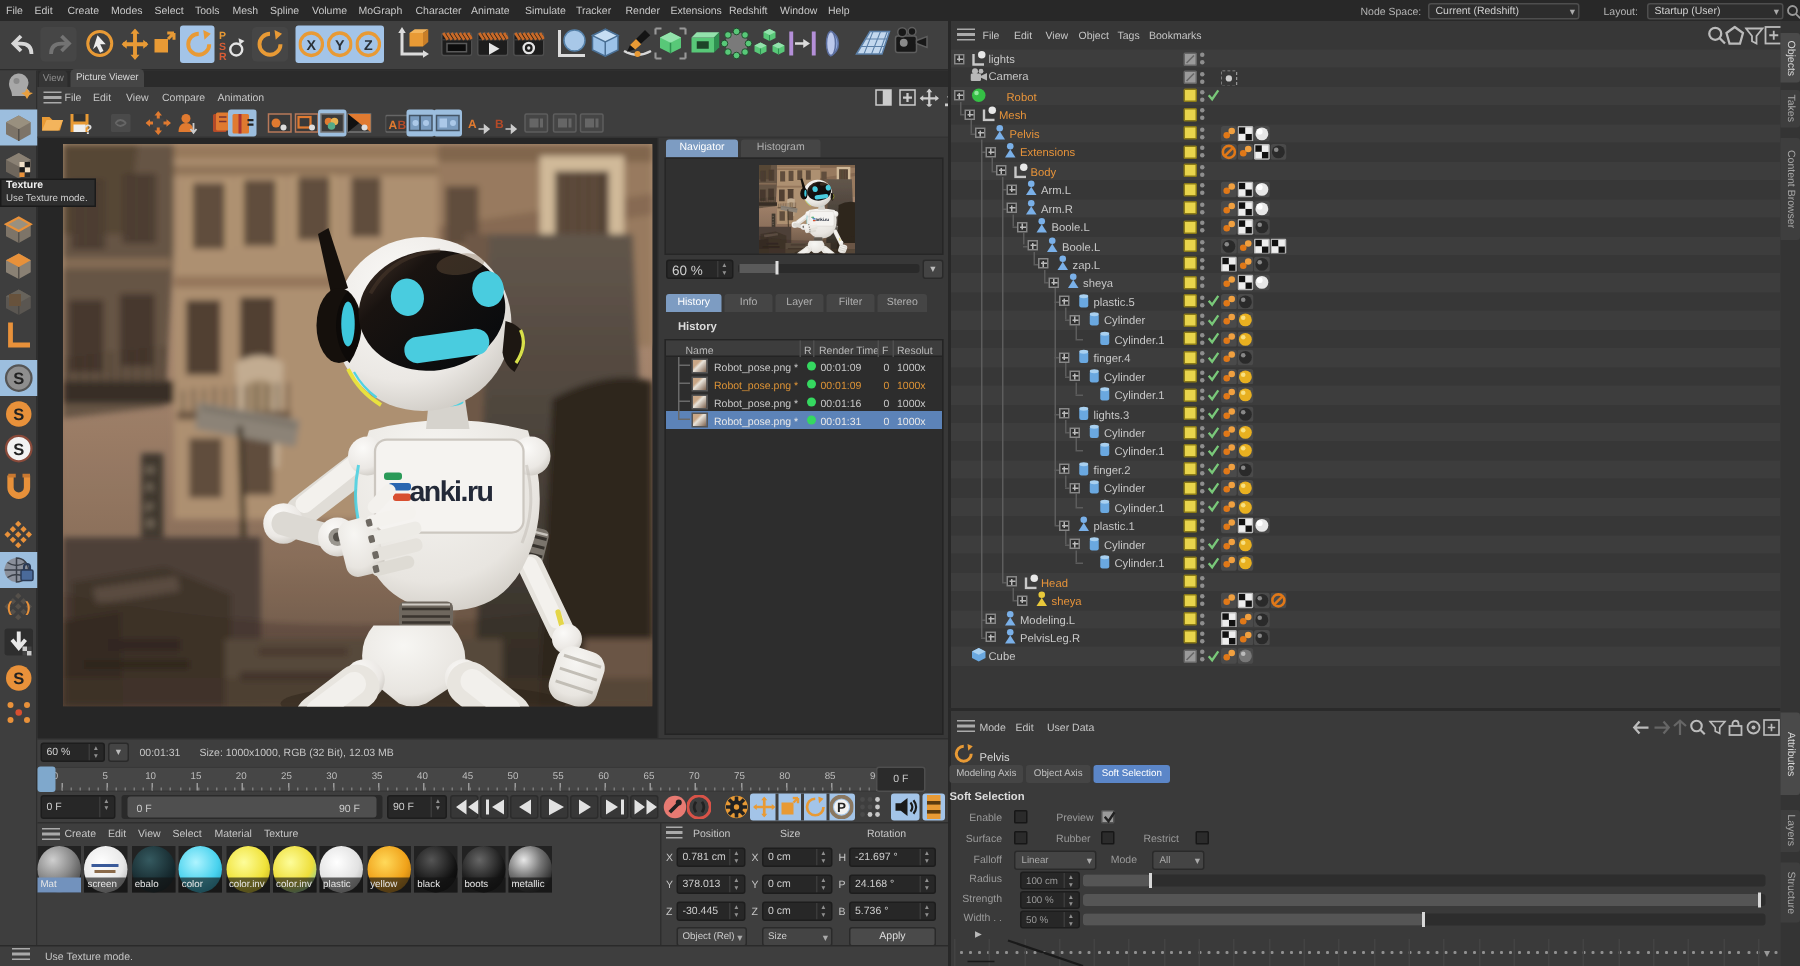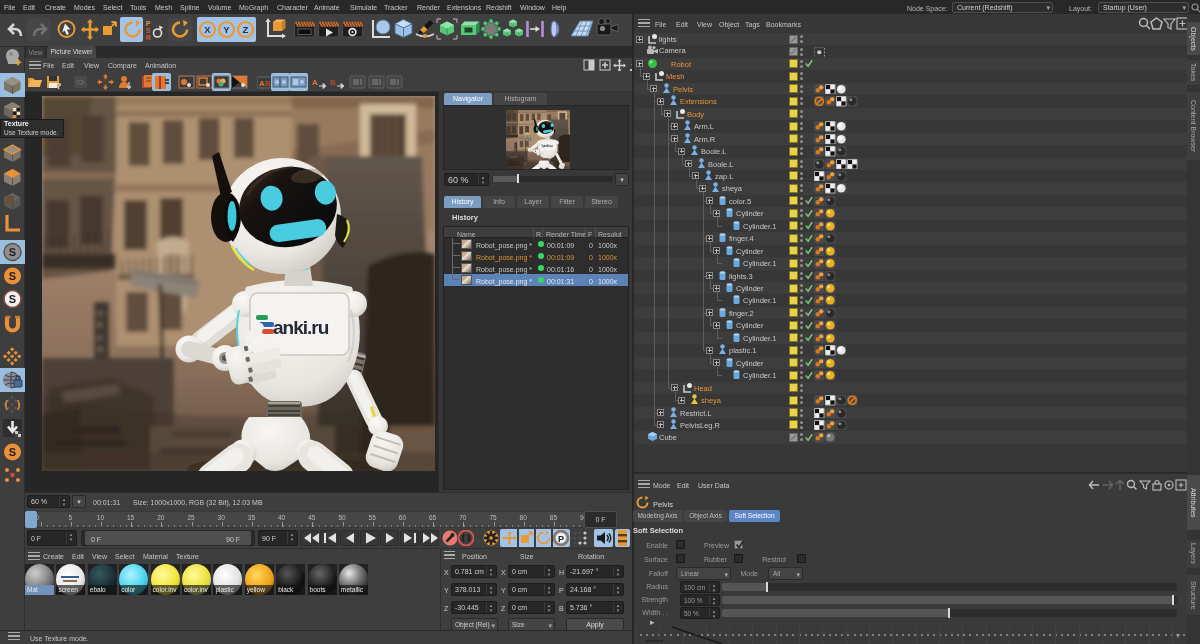--- a/index.html
+++ b/index.html
@@ -1213,21 +1213,21 @@
       <circle cx="5.5" cy="5.5" r="4.5" fill="#e8e8e8"></circle>
       <circle cx="4" cy="4" r="2" fill="#fff"></circle>
     </svg>
 <div class="abs" style="left:706px;top:197.3px;width:7px;height:7px;background:#2e2e2e;border:1px solid #888"></div>
 <div class="abs" style="left:707.5px;top:200.3px;width:4px;height:1px;background:#bbb"></div>
 <div class="abs" style="left:709px;top:198.8px;width:1px;height:4px;background:#bbb"></div>
 <svg class="abs" style="left:717px;top:195px" width="11" height="11" viewBox="0 0 11 11">
       <rect x="2.5" y="2" width="6" height="8" rx="1.5" fill="#6aa8e0"></rect>
       <ellipse cx="5.5" cy="2.5" rx="3" ry="1.3" fill="#a8d0f0"></ellipse>
     </svg>
-<div class="txt" style="left:729px;top:195.8px;font-size:7.5px;color:#c8c8c8">color.5</div>
+<div class="txt" style="left:729px;top:195.8px;font-size:7.5px;color:#c8c8c8">plastic.5</div>
 <div class="abs" style="left:789px;top:196.3px;width:9px;height:9px;background:#e8d44c;border:1px solid #8a7a18;border-radius:1px"></div>
 <div class="abs" style="left:800px;top:196.8px;width:3px;height:3px;border-radius:50%;background:#8e8e8e"></div>
 <div class="abs" style="left:800px;top:201.8px;width:3px;height:3px;border-radius:50%;background:#8e8e8e"></div>
 <svg class="abs" style="left:804px;top:195px" width="10" height="10" viewBox="0 0 11 11">
       <path d="M2 6l2.5 3L9 2.5" fill="none" stroke="#79c879" stroke-width="1.7"></path>
     </svg>
 <svg class="abs" style="left:814px;top:195.8px" width="10.5" height="10.5" viewBox="0 0 11 11">
       <rect width="11" height="11" rx="2" fill="#4a4a4a"></rect>
       <circle cx="4" cy="6.5" r="2.3" fill="#e07818"></circle>
       <circle cx="7.5" cy="3.5" r="2.3" fill="#f0a040"></circle>
@@ -1606,21 +1606,21 @@
       <circle cx="5.5" cy="5.5" r="4.2" fill="none" stroke="#e07818" stroke-width="1.8"></circle>
       <path d="M2.5 8.5l6-6" stroke="#e07818" stroke-width="1.8"></path>
     </svg>
 <div class="abs" style="left:657px;top:409.0px;width:7px;height:7px;background:#2e2e2e;border:1px solid #888"></div>
 <div class="abs" style="left:658.5px;top:412.0px;width:4px;height:1px;background:#bbb"></div>
 <div class="abs" style="left:660px;top:410.5px;width:1px;height:4px;background:#bbb"></div>
 <svg class="abs" style="left:668px;top:407px" width="11" height="11" viewBox="0 0 11 11">
       <circle cx="5.5" cy="2.5" r="2.2" fill="#7ab0e8"></circle>
       <path d="M5.5 4.5L2 10h7z" fill="#7ab0e8"></path>
     </svg>
-<div class="txt" style="left:680px;top:407.5px;font-size:7.5px;color:#c8c8c8">Restrict.L</div>
+<div class="txt" style="left:680px;top:407.5px;font-size:7.5px;color:#c8c8c8">Modeling.L</div>
 <div class="abs" style="left:789px;top:408.0px;width:9px;height:9px;background:#e8d44c;border:1px solid #8a7a18;border-radius:1px"></div>
 <div class="abs" style="left:800px;top:408.5px;width:3px;height:3px;border-radius:50%;background:#8e8e8e"></div>
 <div class="abs" style="left:800px;top:413.5px;width:3px;height:3px;border-radius:50%;background:#8e8e8e"></div>
 <svg class="abs" style="left:814px;top:407.5px" width="10.5" height="10.5" viewBox="0 0 11 11">
       <rect width="11" height="11" rx="1" fill="#b8b8b8"></rect>
       <rect x="1" y="1" width="4.5" height="4.5" fill="#111"></rect>
       <rect x="5.5" y="5.5" width="4.5" height="4.5" fill="#111"></rect>
       <rect x="5.5" y="1" width="4.5" height="4.5" fill="#eee"></rect>
       <rect x="1" y="5.5" width="4.5" height="4.5" fill="#eee"></rect>
     </svg>

